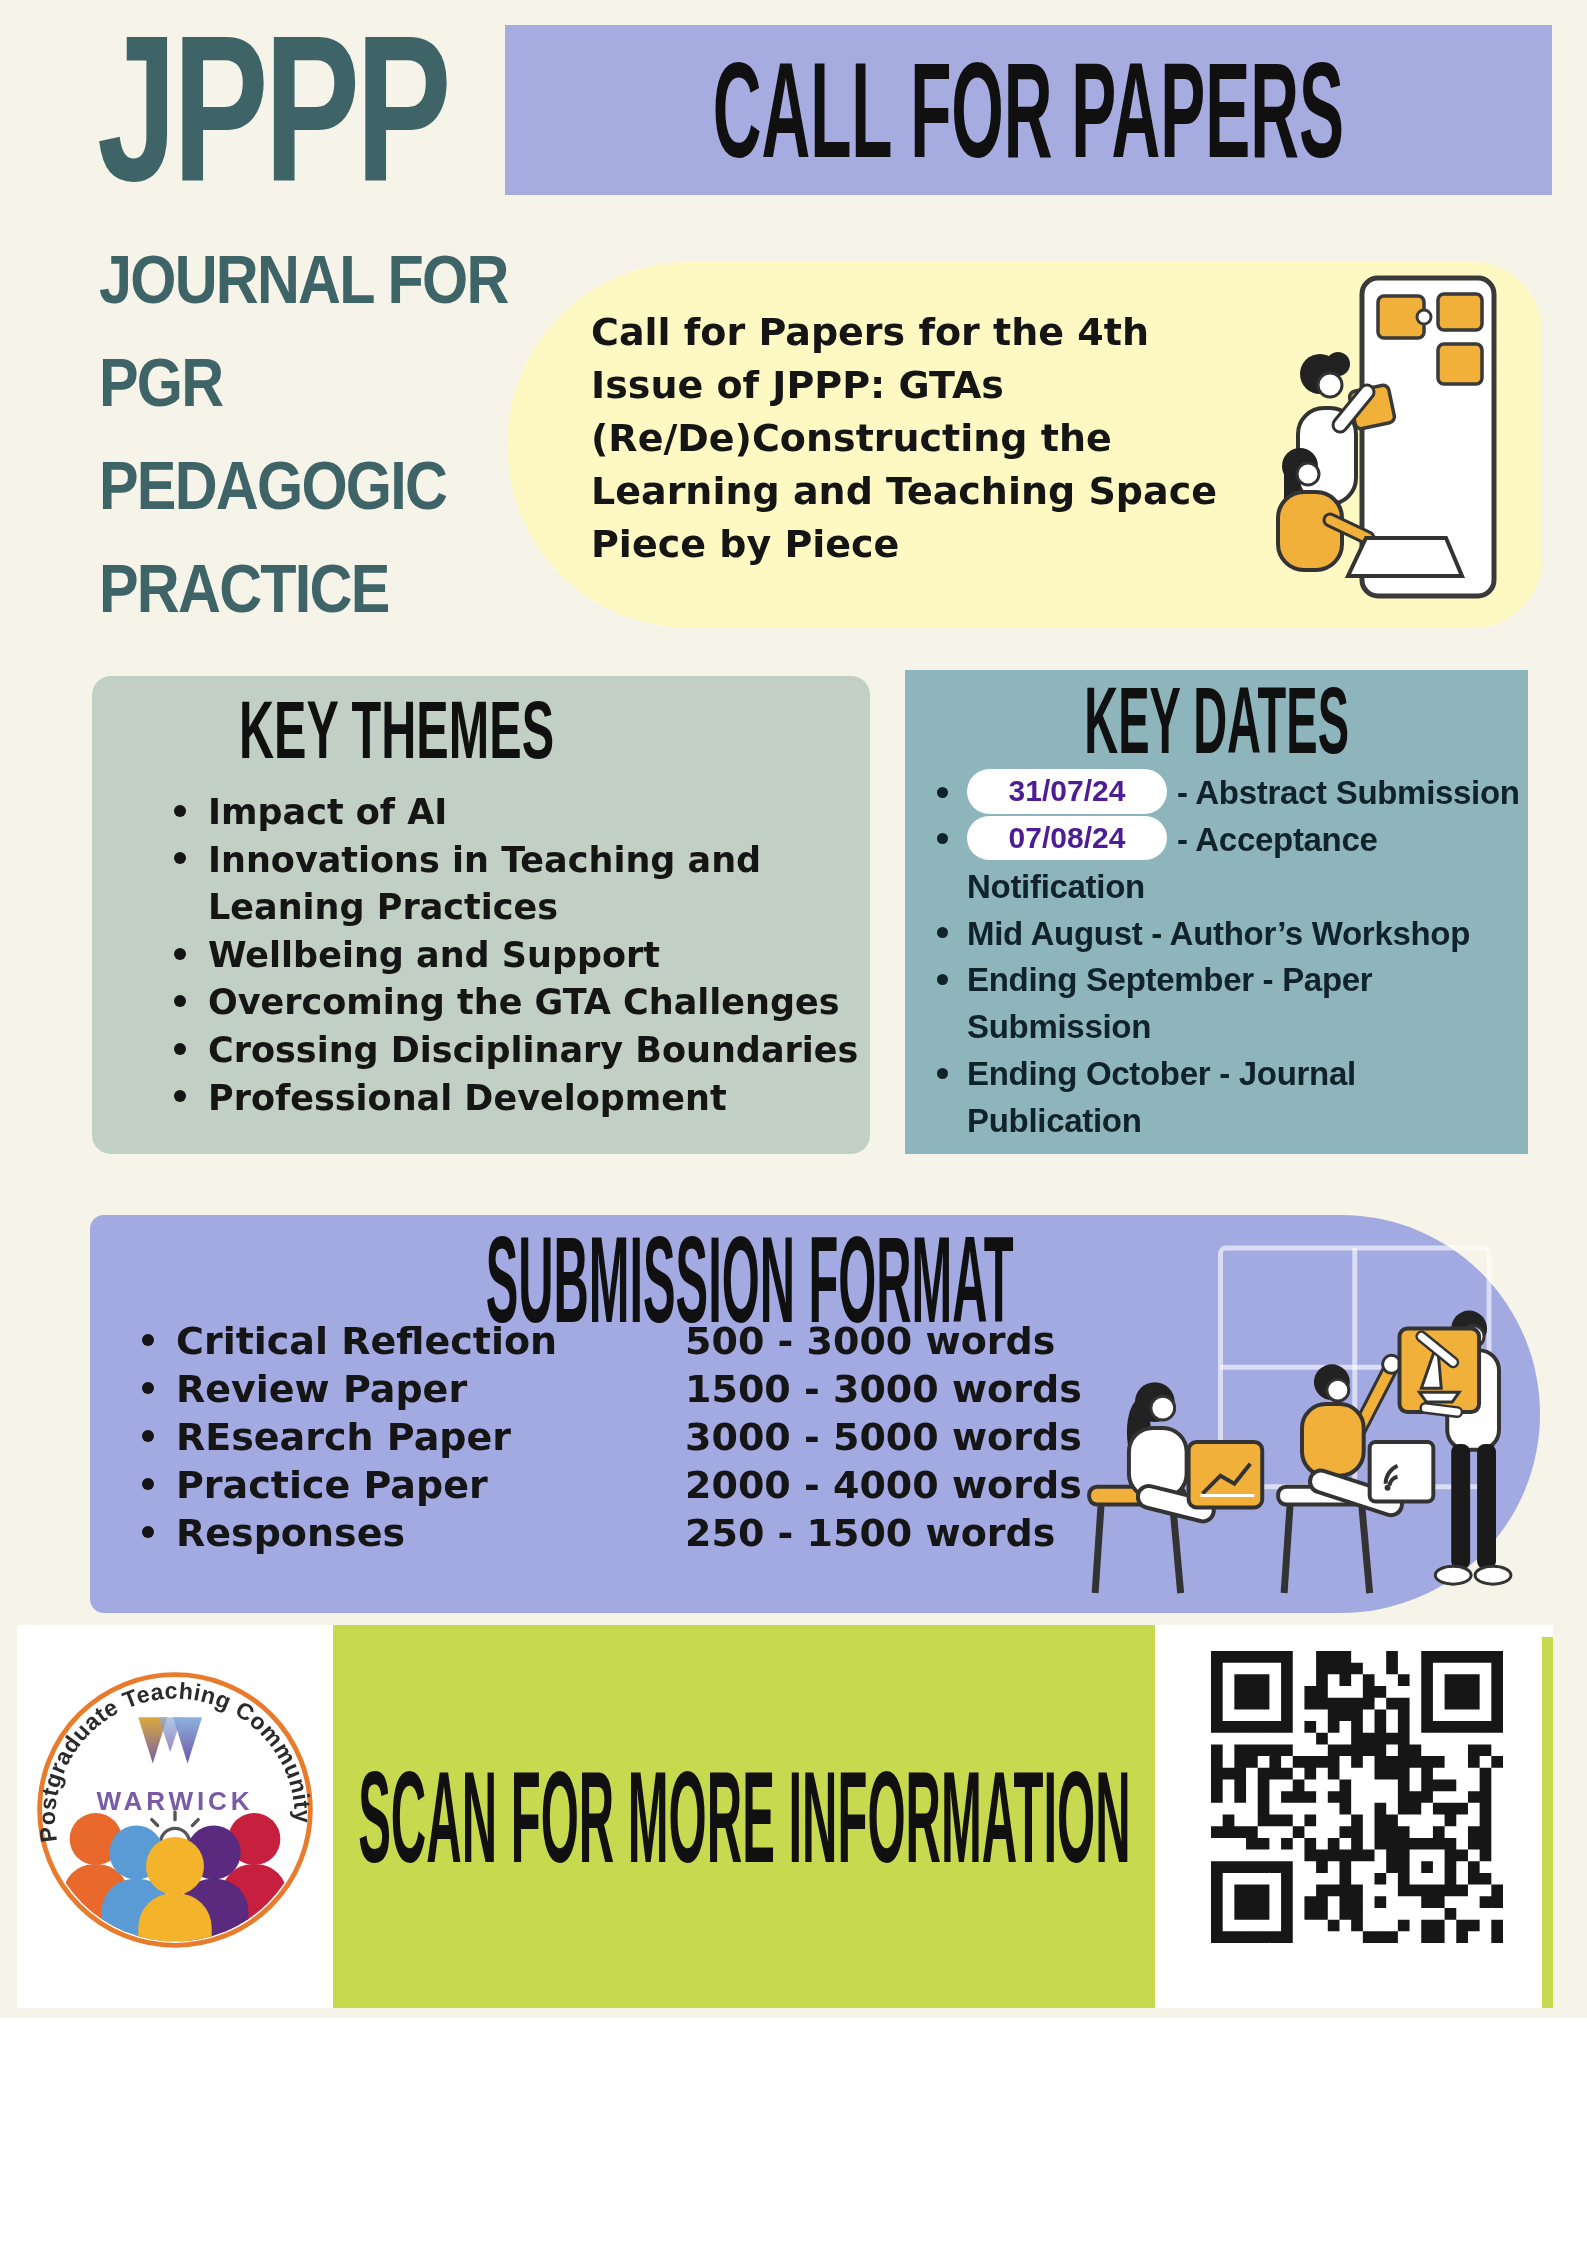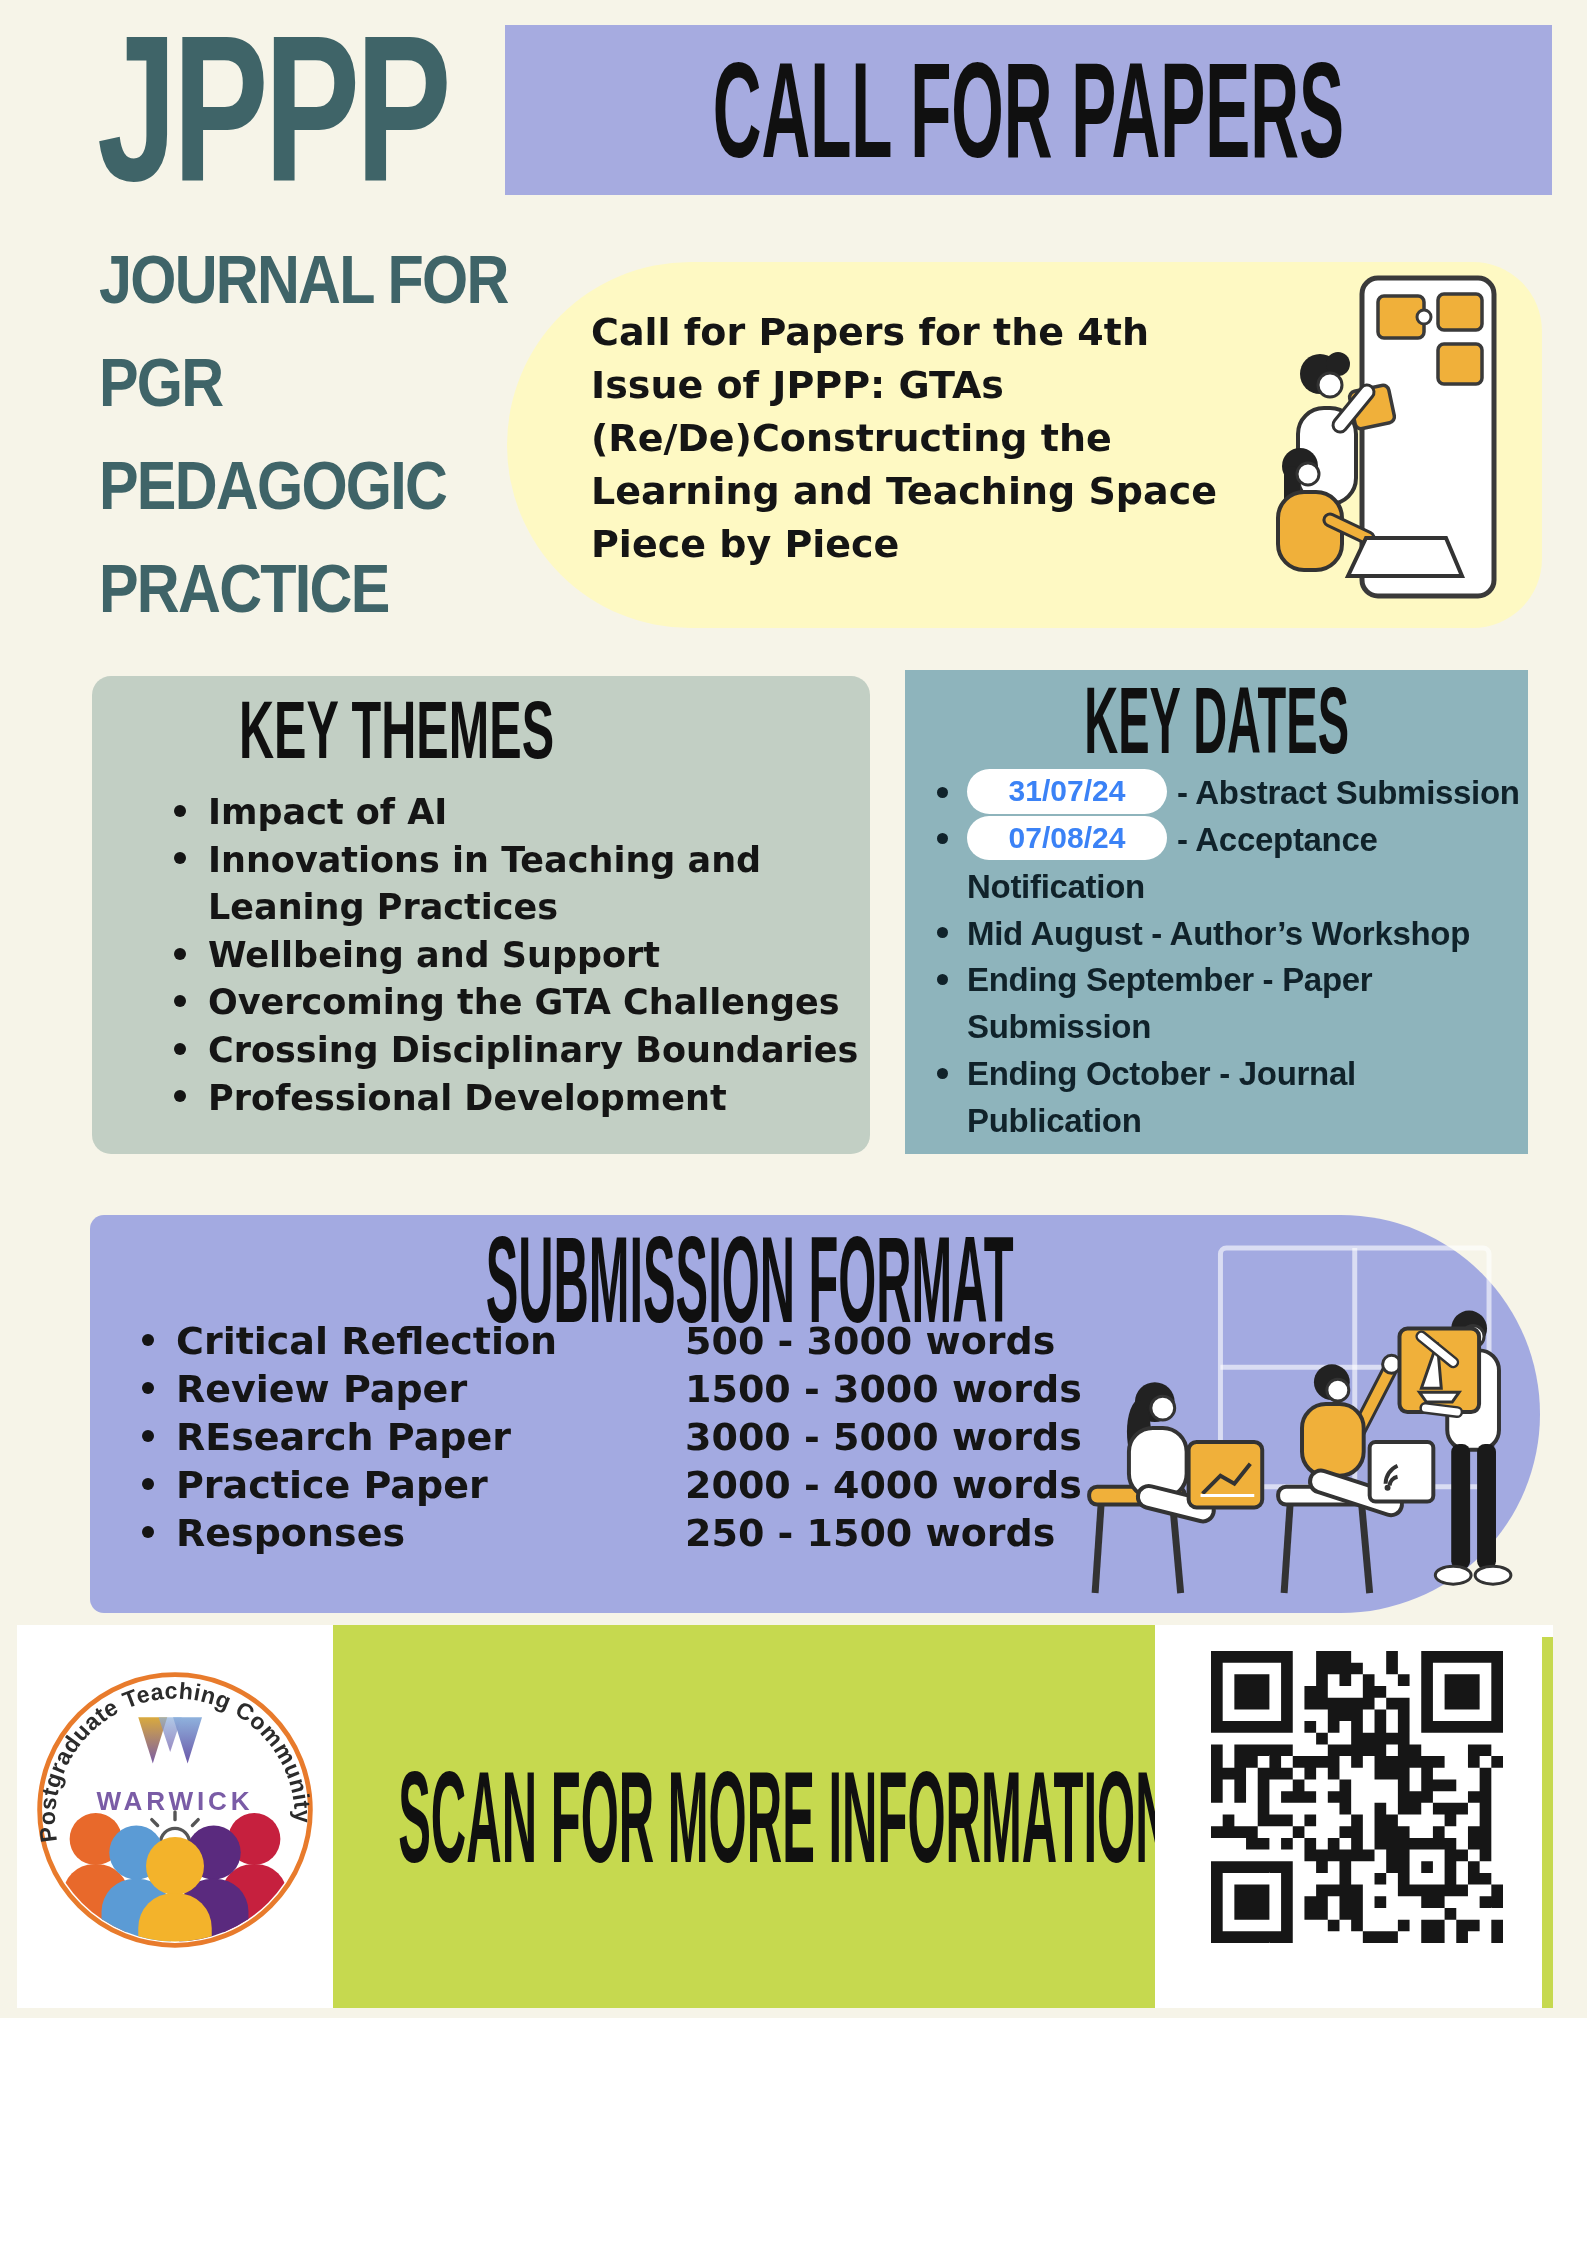--- a/index.html
+++ b/index.html
@@ -42,37 +42,37 @@
 
   .key-dates{position:absolute;left:905px;top:670px;width:623px;height:484px;background:#8eb4bc;}
   .kd-title{position:absolute;left:0;top:4px;width:100%;text-align:center;height:94px;line-height:94px;}
   .kd-list{position:absolute;left:0;top:100px;width:623px;font-family:"Liberation Sans",sans-serif;
            font-weight:700;font-size:33px;line-height:1.42;letter-spacing:-.3px;color:#10222a;}
   .kd-list li{position:relative;padding-left:62px;}
   .kd-list li::before{content:"";position:absolute;left:32px;top:.5em;width:11px;height:11px;
                       border-radius:50%;background:#10222a;}
   .kd-nowrap{white-space:nowrap;}
   .pill{display:inline-block;background:#ffffff;border-radius:30px;padding:5px 26px;min-width:148px;
-        text-align:center;font-size:30px;line-height:1.15;letter-spacing:0;color:#3b82f6;
+        text-align:center;font-size:30px;line-height:1.15;letter-spacing:0;color:#4c1d95;
         font-family:"Liberation Sans",sans-serif;font-weight:700;margin-right:10px;transform:translateY(-3px);}
 
   .submission{position:absolute;left:90px;top:1215px;width:1450px;height:398px;background:#a3aae1;
               border-radius:14px 200px 200px 14px;}
   .sf-title{position:absolute;left:0;top:4px;width:1042px;text-align:center;height:122px;line-height:122px;}
   .fmt-list{position:absolute;left:0;top:102px;width:1010px;}
   .fmt-row{position:relative;display:flex;padding-left:86px;font-size:38px;line-height:48px;}
   .fmt-row::before{content:"";position:absolute;left:52px;top:17px;width:12px;height:12px;
                    border-radius:50%;background:#141414;}
   .fmt-type{width:509px;}
   .classroom{position:absolute;left:980px;top:18px;width:470px;height:378px;}
 
   .logo-card{position:absolute;left:17px;top:1625px;width:316px;height:383px;background:#ffffff;}
   .ptc-logo{position:absolute;left:13px;top:40px;width:290px;height:290px;}
   .scan-banner{position:absolute;left:333px;top:1625px;width:822px;height:383px;background:#c6d94f;
-               display:flex;align-items:center;justify-content:center;padding-left:40px;}
+               display:flex;align-items:center;justify-content:center;}
   .qr-card{position:absolute;left:1155px;top:1625px;width:398px;height:383px;background:#ffffff;}
   .qr-svg{position:absolute;left:56px;top:26px;}
   .qr-strip{position:absolute;right:0;top:12px;width:11px;height:371px;background:#c6d94f;}
 </style>
 </head>
 <body>
 
 <div id="poster">
   <div class="poster-bg"></div>
 

